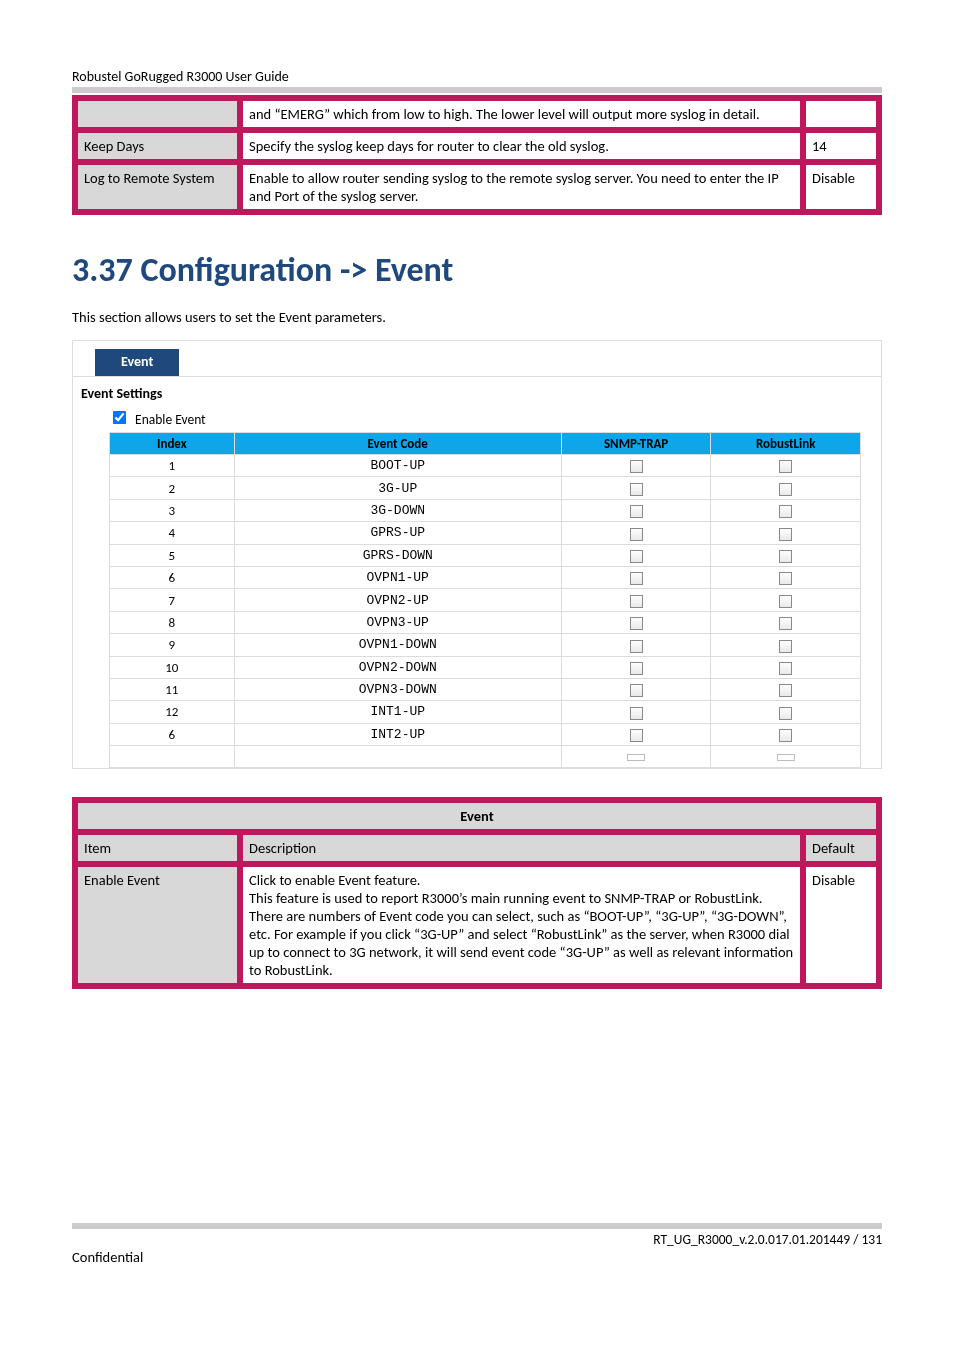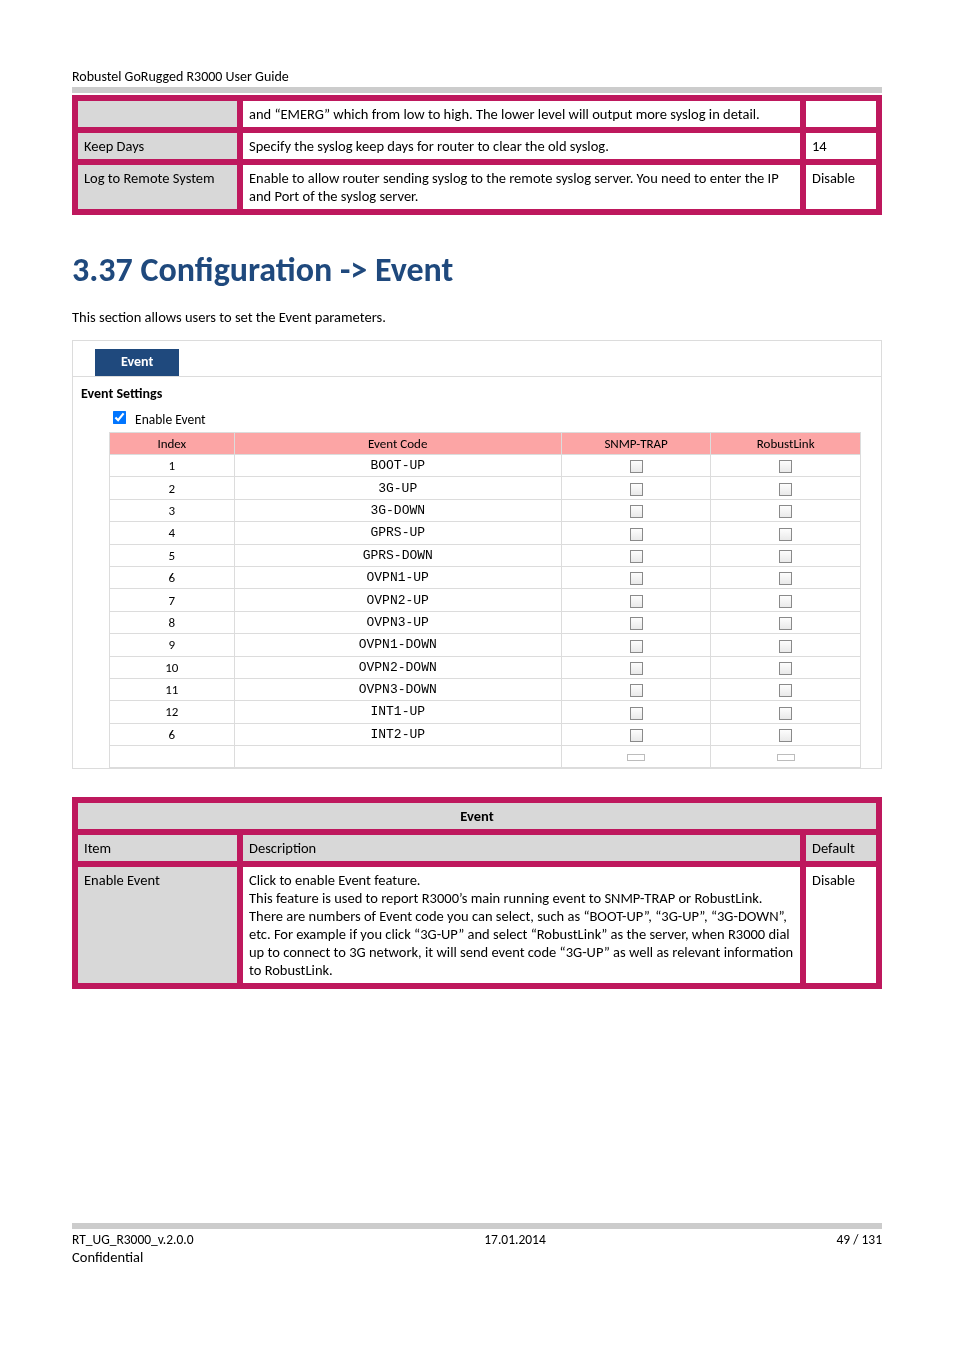--- a/index.html
+++ b/index.html
@@ -101,22 +101,22 @@
     margin-left: 36px;
     table-layout: fixed;
   }
   table.events th, table.events td {
     border: 1px solid #dcdcdc;
     padding: 3px 4px;
     font-size: 13px;
     text-align: center;
   }
   table.events th {
-    background: #fca5a5;
-    font-weight: normal;
+    background: #0ea5e9;
+    font-weight: bold;
     color: #000;
   }
   table.events col.idx  { width: 80px; }
   table.events col.code { width: 210px; }
   table.events col.cb1  { width: 96px; }
   table.events col.cb2  { width: 96px; }
   table.events td.code { font-family: "Courier New", monospace; }
   .fake-cb {
     display: inline-block;
     width: 13px;
@@ -140,21 +140,21 @@
     position: absolute;
     left: 72px; right: 72px; bottom: 24px;
   }
   .foot-rule {
     height: 6px;
     background: #ccc;
     margin-bottom: 2px;
   }
   .foot-line {
     display: flex;
-    justify-content: space-between;
+    justify-content: flex-end;
     font-size: 13.5px;
     color: #000;
   }
 </style>
 </head>
 <body>
 
 <div class="page">
 
   <div class="running-head">Robustel GoRugged R3000 User Guide</div>

